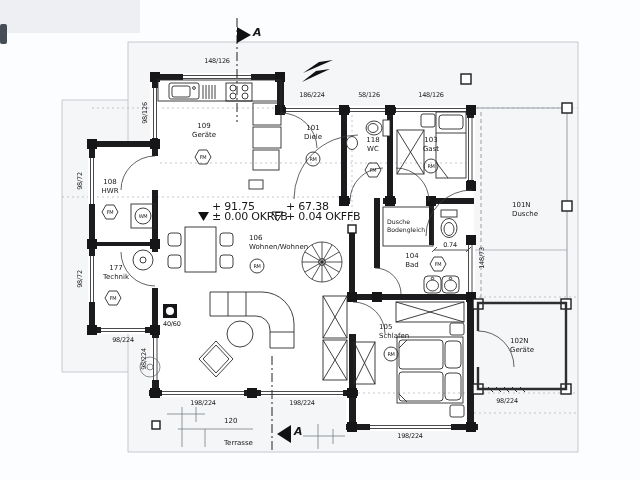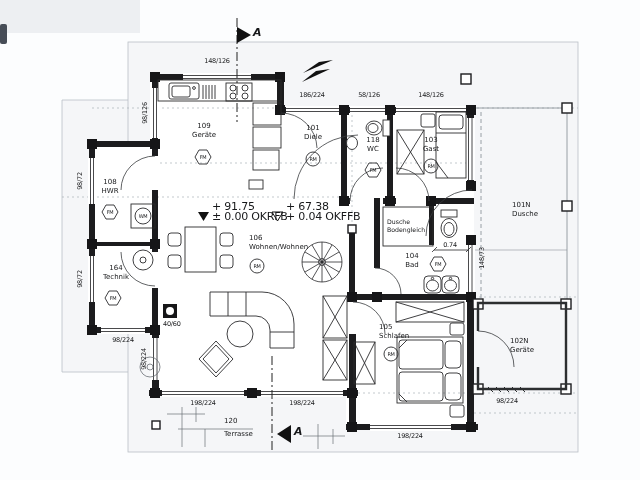--- a/index.html
+++ b/index.html
@@ -387,27 +387,27 @@
   <div class="lbl dim ctr" style="left:507px;top:397px">98/224</div>
   <div class="lbl dim vrt" style="left:482px;top:258px">148/73</div>
   <div class="lbl dim ctr" style="left:450px;top:241px">0.74</div>
   <div class="lbl dim" style="left:163px;top:320px">40/60</div>
 
   <div class="lbl room ctr" style="left:204px;top:122px"><div>109</div><div>Geräte</div></div>
   <div class="lbl room ctr" style="left:313px;top:124px"><div>101</div><div>Diele</div></div>
   <div class="lbl room ctr" style="left:373px;top:136px"><div>118</div><div>WC</div></div>
   <div class="lbl room ctr" style="left:431px;top:136px"><div>103</div><div>Gast</div></div>
   <div class="lbl room ctr" style="left:110px;top:178px"><div>108</div><div>HWR</div></div>
-  <div class="lbl room ctr" style="left:116px;top:264px"><div>164</div><div>Technik</div></div>
+  <div class="lbl room ctr" style="left:116px;top:264px"><div>177</div><div>Technik</div></div>
   <div class="lbl room" style="left:249px;top:234px"><div>106</div><div>Wohnen/Wohnen</div></div>
   <div class="lbl room ctr" style="left:412px;top:252px"><div>104</div><div>Bad</div></div>
   <div class="lbl room" style="left:379px;top:323px"><div>105</div><div>Schlafen</div></div>
   <div class="lbl room" style="left:512px;top:201px"><div>101N</div><div>Dusche</div></div>
   <div class="lbl room" style="left:510px;top:337px"><div>102N</div><div>Geräte</div></div>
-  <div class="lbl room" style="left:224px;top:417px"><div>120</div><div style="margin-top:4px">Terrasse</div></div>
+  <div class="lbl room" style="left:224px;top:417px"><div>120</div><div style="margin-top:13px">Terrasse</div></div>
 
   <div class="lbl badge-t" style="left:203px;top:157px">FM</div>
   <div class="lbl badge-t" style="left:313px;top:159px">RM</div>
   <div class="lbl badge-t" style="left:373px;top:170px">FM</div>
   <div class="lbl badge-t" style="left:431px;top:166px">RM</div>
   <div class="lbl badge-t" style="left:110px;top:212px">FM</div>
   <div class="lbl badge-t" style="left:113px;top:298px">FM</div>
   <div class="lbl badge-t" style="left:257px;top:266px">RM</div>
   <div class="lbl badge-t" style="left:438px;top:264px">FM</div>
   <div class="lbl badge-t" style="left:391px;top:354px">RM</div>

